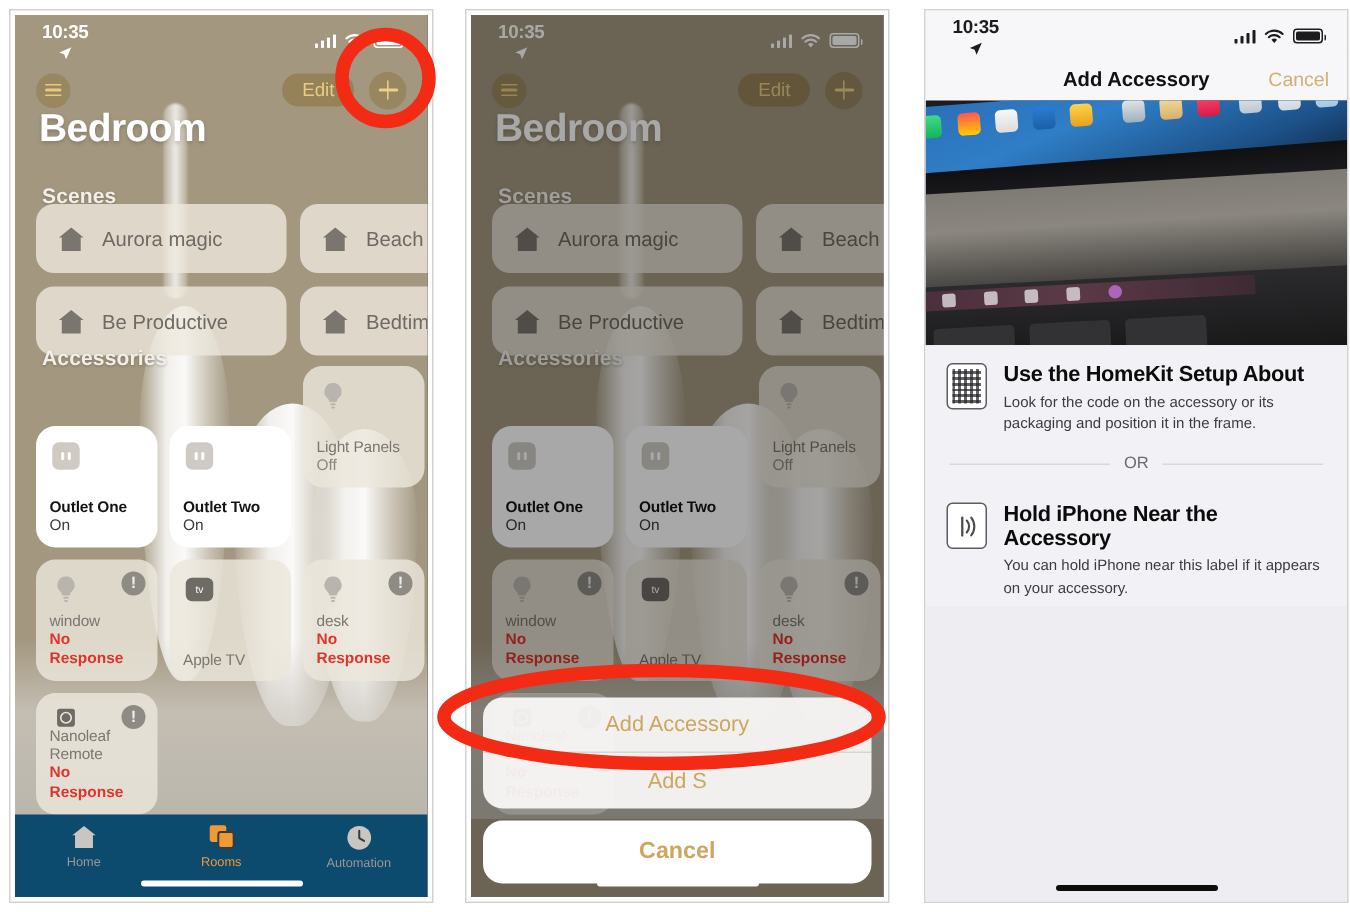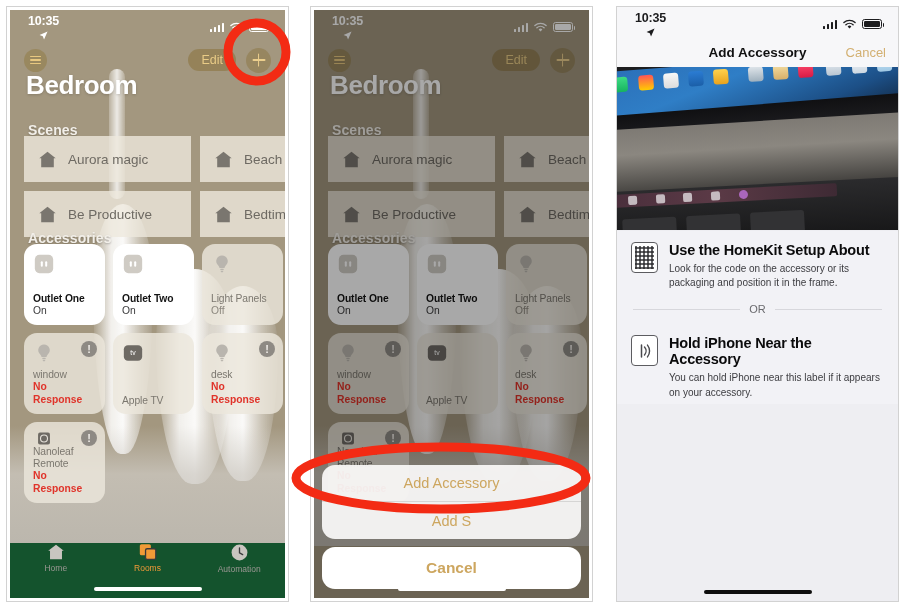--- a/index.html
+++ b/index.html
@@ -118,59 +118,59 @@
     position:absolute; left:18px; font-size:14px; font-weight:bold;
     color:#f2efe9; text-shadow:0 1px 2px rgba(0,0,0,.25); letter-spacing:.1px;
   }
   .lbl-scenes { top:112px; }
   .lbl-acc { top:220px; }
 
   
   .scenes { position:absolute; top:126px; left:14px; right:-60px; }
   .scene-row { display:flex; gap:9px; margin-bottom:9px; }
   .scene-chip {
-    width:167px; height:46px; border-radius:0;
+    width:167px; height:46px; border-radius:12px;
     background: rgba(238,233,221,.80);
     display:flex; align-items:center; gap:10px; padding-left:13px;
     flex: 0 0 auto;
   }
   .scene-chip .hicon { width:21px; height:19px; flex:0 0 auto; }
   .scene-chip span { font-size:13.5px; color:#6e6a63; white-space:nowrap; }
 
   
   .acc-grid {
     position:absolute; top:234px; left:14px; right:-60px;
     display:flex; flex-wrap:wrap; gap:8px; width:330px;
   }
   .acc-tile {
     width:81px; height:81px; border-radius:13px;
     background: rgba(236,231,220,.82);
     position:relative; padding:9px 8px 7px 9px;
     display:flex; flex-direction:column;
   }
-  .acc-tile.on { background:#ffffff; }
+  .acc-tile.on { background:#ffffff;margin-top:40px; }
   .acc-icon { width:22px; height:22px; }
   .acc-names { margin-top:auto; }
   .acc-title { font-size:10.3px; color:#7b776f; line-height:1.18; letter-spacing:-.1px; }
   .acc-tile.on .acc-title { color:#141414; font-weight:bold; }
   .acc-state { font-size:10.3px; color:#8d887f; line-height:1.25; }
   .acc-tile.on .acc-state { color:#3a3a3c; }
   .acc-state.err { color:#e0332a; font-weight:bold; }
   .warn-badge {
     position:absolute; top:8px; right:8px;
     width:16px; height:16px; border-radius:50%;
     background:#8e8a84; color:#efece7;
     font-size:11px; font-weight:bold; line-height:16px; text-align:center;
   }
 
   
   .tabbar {
     position:absolute; left:0; right:0; bottom:0; height:55px;
-    background:#14532d;
-    display:flex; align-items:flex-start; 
+    background:#0c4a6e;
+    display:flex; align-items:flex-start; padding-top:6px;
   }
   .tab { flex:1; display:flex; flex-direction:column; align-items:center; gap:2px; }
   .tab-label { font-size:8.5px; color:#9b9793; }
   .tab.active .tab-label { color:#f09a37; }
   .home-indicator {
     position:absolute; bottom:7px; left:50%; transform:translateX(-50%);
     width:108px; height:4px; border-radius:2px; background:#fff;
   }
 
   

